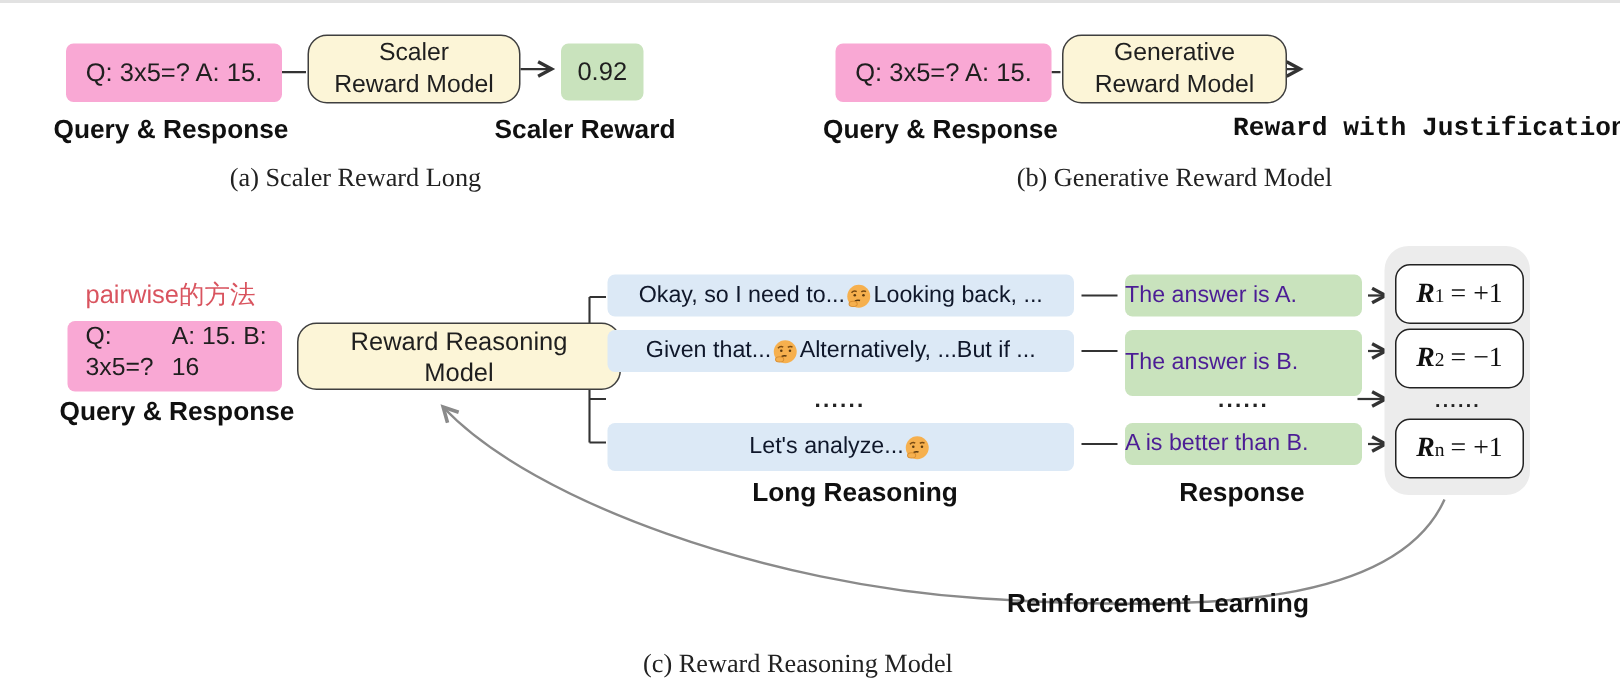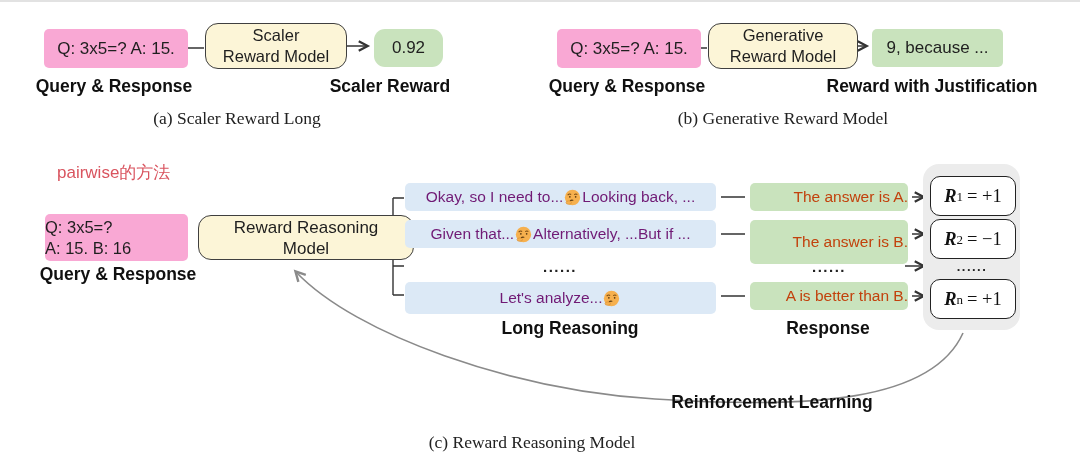--- a/index.html
+++ b/index.html
@@ -4,27 +4,27 @@
 <style>
   html,body{margin:0;padding:0;background:#ffffff;}
   .canvas{
     position:relative; width:1080px; height:459px; background:#ffffff;
     font-family:"Liberation Sans", sans-serif; overflow:hidden;
     border-top:2px solid #e2e2e2;
   }
   svg.overlay{position:absolute; left:0; top:0; width:1080px; height:459px; pointer-events:none;}
   .box{position:absolute; display:flex; align-items:center; justify-content:center; box-sizing:border-box; color:#1f1f1f;}
   .pink{background:#f9a8d4; border-radius:5px; font-size:17px;}
-  .pink.two{flex-direction:column; align-items:flex-start; padding-left:0; font-size:16.5px; line-height:21px;}
+  .pink.two{flex-direction:row; align-items:flex-start; padding-left:12px; font-size:16.5px; line-height:21px;}
   .yellow{background:#fcf5d7; border:1.6px solid #3f3f3f; border-radius:13px; font-size:16.5px; flex-direction:column; line-height:21px; text-align:center;}
   .greenbox{background:#c9e3bd; border-radius:5px; font-size:16.5px;}
-  .bluerow{position:absolute; background:#dce9f6; border-radius:5px; font-size:15.5px; color:#701a75;
+  .bluerow{position:absolute; background:#dce9f6; border-radius:5px; font-size:15.5px; color:#0f172a;
            display:flex; align-items:center; justify-content:center; white-space:nowrap;}
-  .greenrow{position:absolute; background:#c9e3bd; border-radius:5px; font-size:15.5px; color:#c2410c;
-           display:flex; align-items:center; justify-content:flex-end; white-space:nowrap;}
+  .greenrow{position:absolute; background:#c9e3bd; border-radius:5px; font-size:15.5px; color:#4c1d95;
+           display:flex; align-items:center; justify-content:flex-start; white-space:nowrap;}
   .blabel{position:absolute; font-weight:bold; font-size:17.5px; text-align:center; color:#101010; white-space:nowrap;}
   .caption{position:absolute; font-family:"Liberation Serif", serif; font-size:17.5px; text-align:center; color:#222; white-space:nowrap;}
   .annotation{position:absolute; color:#d9545f; font-size:17px; white-space:nowrap;}
   .rbox{position:absolute; background:#ffffff; border:1.7px solid #222; border-radius:10px;
         display:flex; align-items:center; justify-content:center;
         font-family:"Liberation Serif", serif; font-size:18.5px; color:#111; white-space:nowrap;}
   .rbox i{font-style:italic; font-weight:600;}
   .rbox sub{font-size:13px; line-height:1;}
   .rbox .eq{margin-left:4px;}
   .graybin{position:absolute; background:#ececec; border-radius:16px;}
@@ -64,42 +64,39 @@
     <path d="M963 331 C 932 400, 810 407, 655 397 C 512 388, 356 333, 296 270" fill="none" stroke="#8a8a8a" stroke-width="1.6" marker-end="url(#ahg)"></path>
   </svg>
 
   <div class="box pink" style="left:44px; top:27px; width:144px; height:39px;">
     <span>Q: 3x5=? A: 15.</span>
   </div>
   <div class="box yellow" style="left:205px; top:21px; width:142px; height:46px;">
     <span>Scaler</span>
     <span>Reward Model</span>
   </div>
-  <div class="box greenbox" style="left:374px; top:27px; width:69px; height:38px; font-size:17px;border-radius:11px;">
+  <div class="box greenbox" style="left:374px; top:27px; width:55px; height:38px; font-size:17px;">
     <span>0.92</span>
   </div>
   <div class="blabel" style="left:34px; top:74px; width:160px;">Query &amp; Response</div>
   <div class="blabel" style="left:320px; top:74px; width:140px;">Scaler Reward</div>
   <div class="caption" style="left:117px; top:106px; width:240px;">(a) Scaler Reward Long</div>
 
   <div class="box pink" style="left:557px; top:27px; width:144px; height:39px;">
     <span>Q: 3x5=? A: 15.</span>
   </div>
   <div class="box yellow" style="left:708px; top:21px; width:150px; height:46px;">
     <span>Generative</span>
     <span>Reward Model</span>
   </div>
-  <div class="box greenbox" style="left:872px; top:27px; width:131px; height:38px; font-size:17px;">
-    <span>9, because ...</span>
-  </div>
   <div class="blabel" style="left:547px; top:74px; width:160px;">Query &amp; Response</div>
-  <div class="blabel" style="left:822px; top:74px; width:220px;">Reward with Justification</div>
+  <div class="blabel" style="left:822px; top:74px; width:220px;font-family:Liberation Mono, monospace;">Reward with Justification</div>
   <div class="caption" style="left:663px; top:106px; width:240px;">(b) Generative Reward Model</div>
 
-  <div class="annotation" style="left:57px; top:159px;text-align:right;">pairwise的方法</div>
+  <div class="annotation" style="left:57px; top:183px;text-align:right;">pairwise的方法</div>
 
   <div class="box pink two" style="left:45px; top:212px; width:143px; height:47px;">
     <span>Q: 3x5=?</span>
     <span>A: 15. B: 16</span>
   </div>
   <div class="blabel" style="left:28px; top:262px; width:180px;">Query &amp; Response</div>
 
   <div class="box yellow" style="left:198px; top:213px; width:216px; height:45px; font-size:17px;">
     <span>Reward Reasoning</span>
     <span>Model</span>

